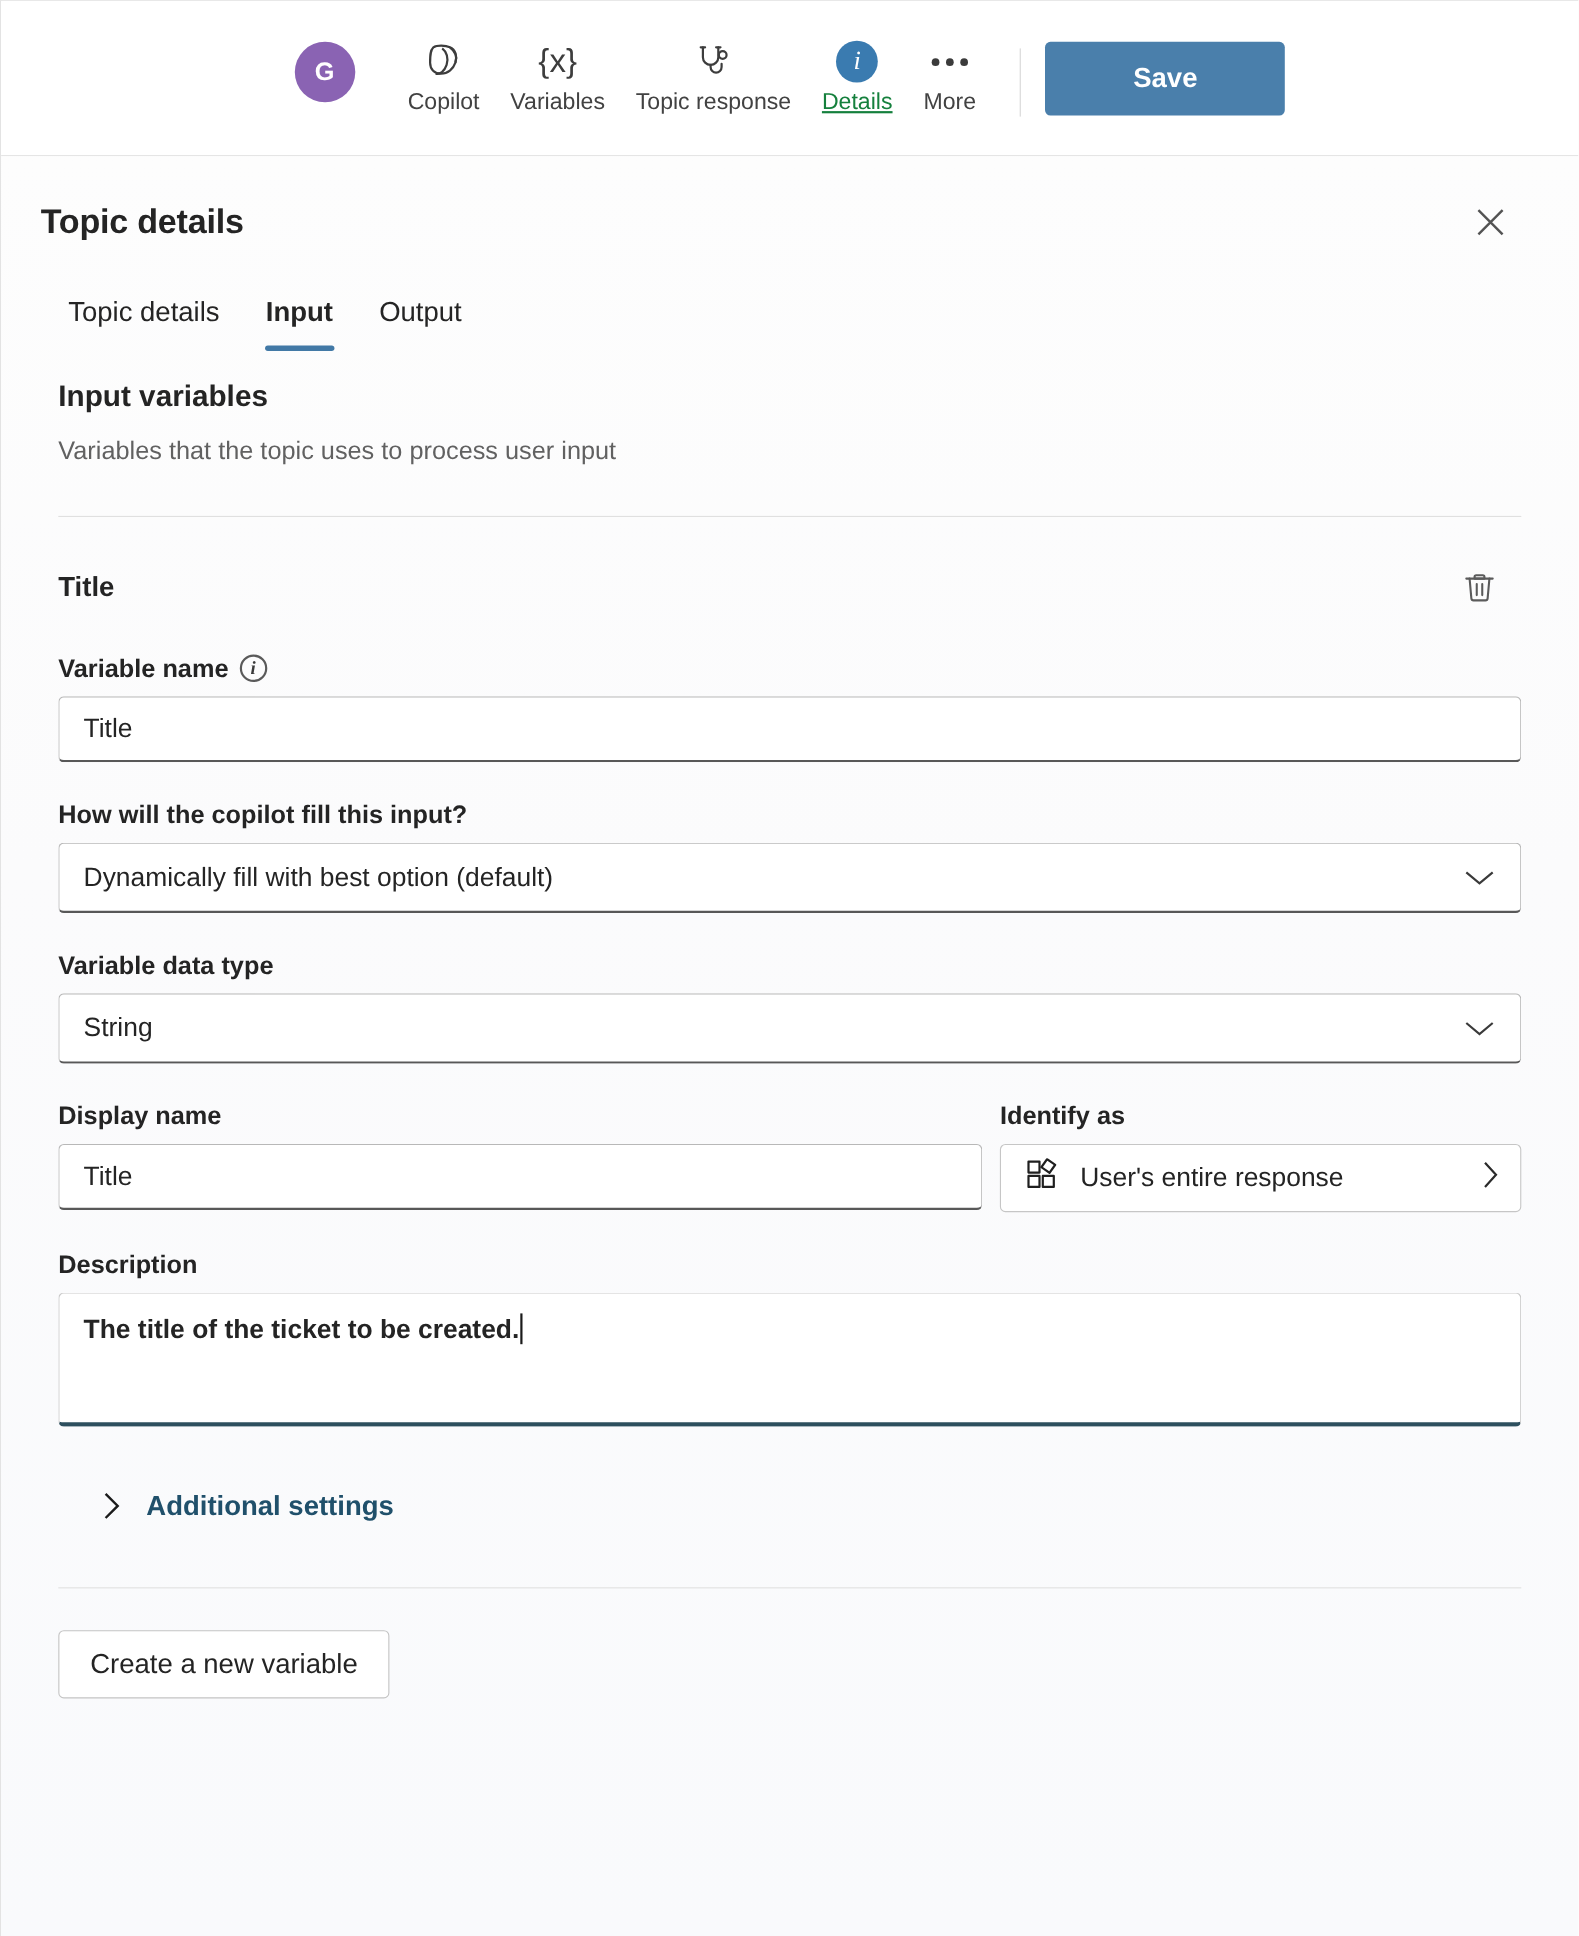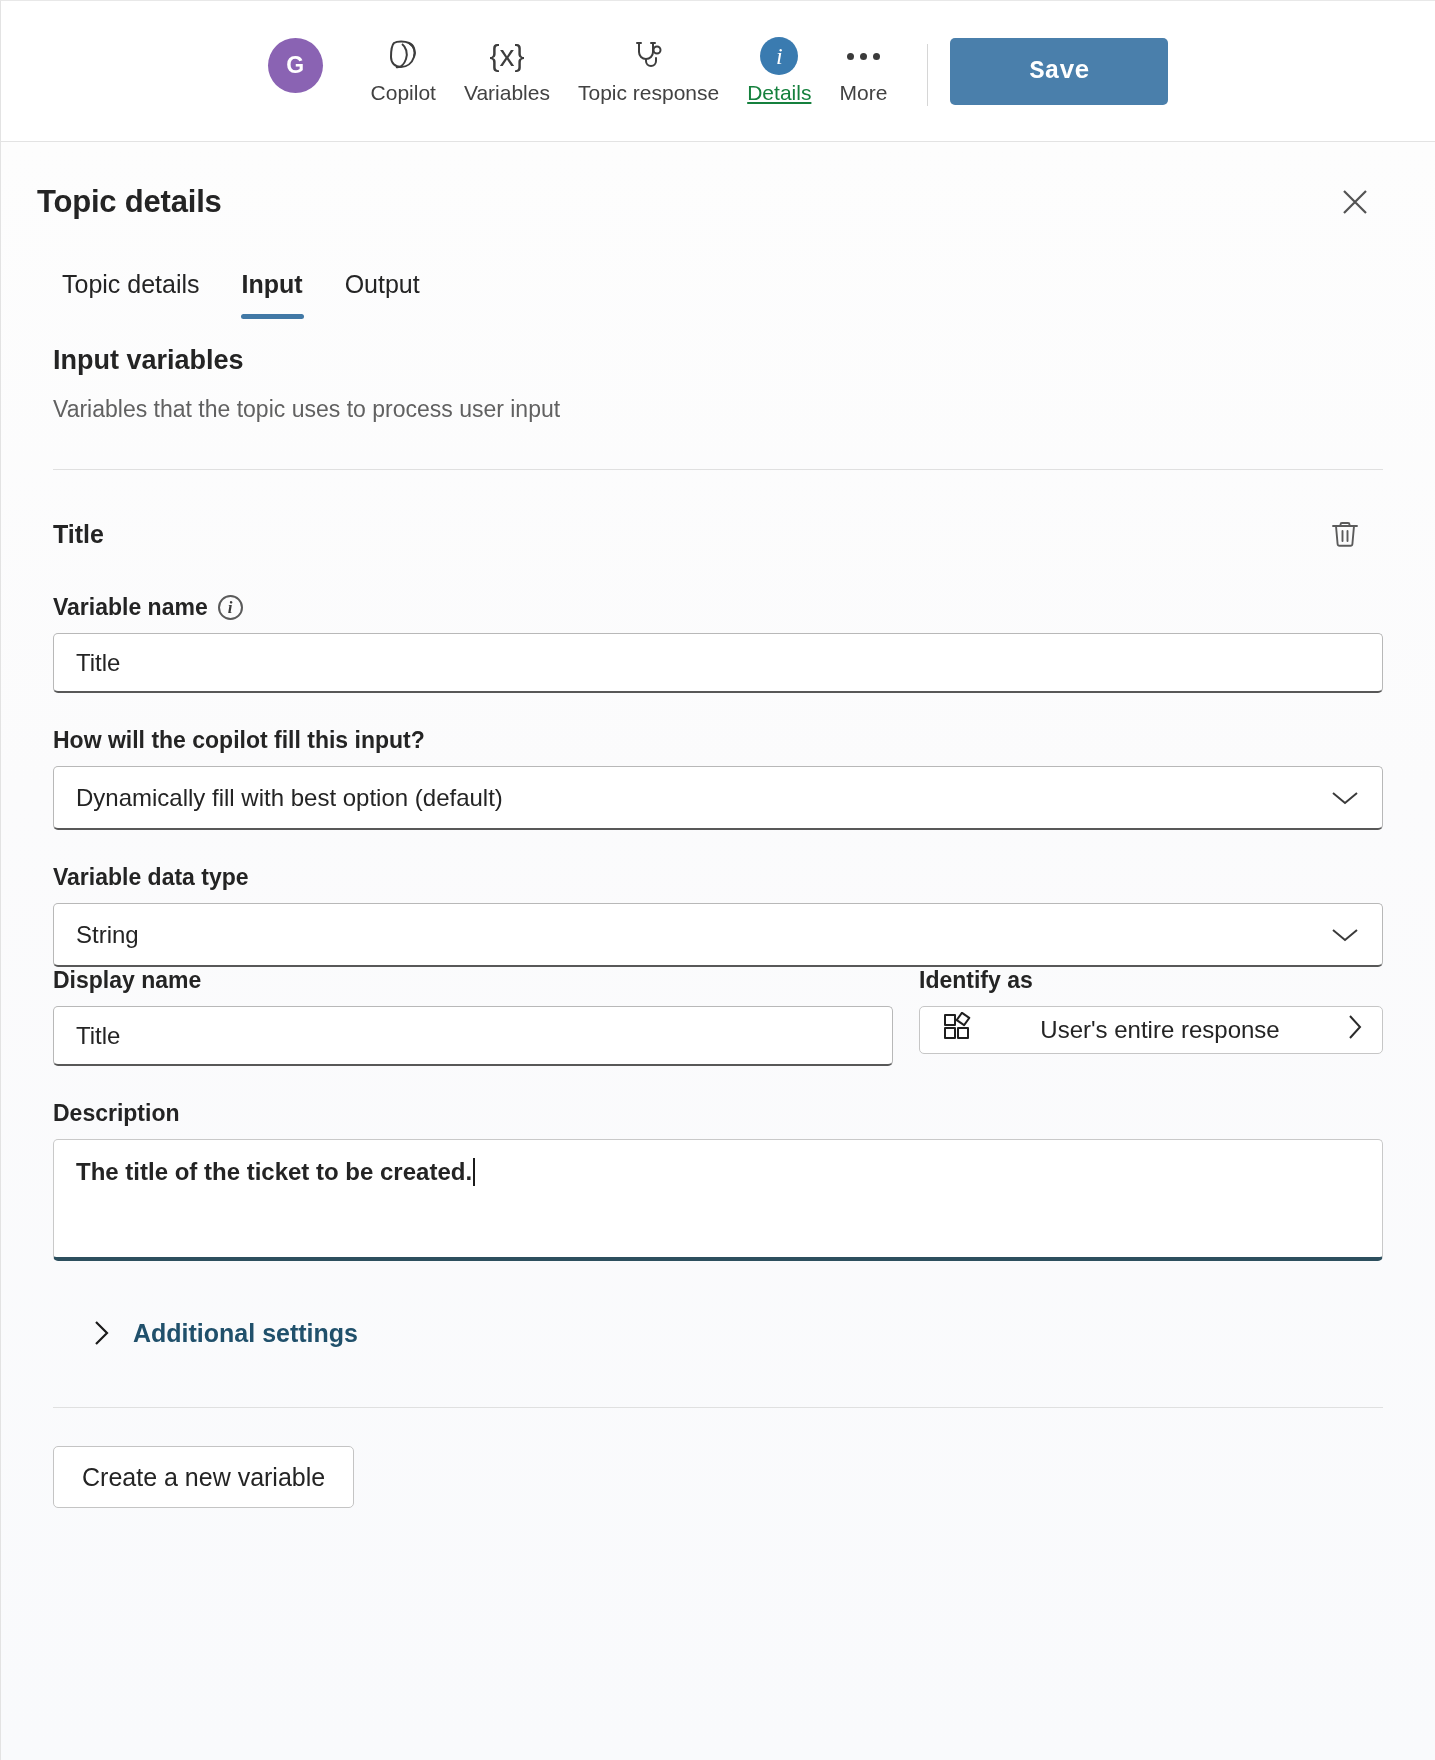--- a/index.html
+++ b/index.html
@@ -107,21 +107,21 @@
   }
   .save-btn {
     margin-top: 12px;
     width: 218px; height: 67px;
     background: #4a7fab;
     color: #ffffff;
     border: none;
     border-radius: 5px;
     font-size: 25px;
     font-weight: bold;
-    font-family: Liberation Mono, monospace;
+    font-family: Liberation Sans, sans-serif;
     cursor: pointer;
   }
 
   
   .panel {
     position: relative;
     padding: 0 0 0 0;
     background: linear-gradient(180deg,#fdfdfd 0%, #fbfbfc 40%, #f9fafc 100%);
     height: 1618px;
   }
@@ -259,29 +259,29 @@
     justify-content: space-between;
     padding: 0 22px;
     font-size: 24px;
     color: #242424;
     cursor: pointer;
   }
   .chev-d { color: #3a3a3a; display:flex; align-items:center; }
 
   .row2 {
     display: flex;
-    gap: 26px;
+    gap: 16px;
+    margin-top: 34px;
     align-items: flex-start;
-    text-align: center;
   }
   .col-display { width: 840px; }
   .col-identify { flex: 1; }
 
   .identify-box {
-    height: 48px;
+    height: 62px;
     border: 1px solid #c6c6c6;
     border-radius: 5px;
     background: #ffffff;
     display: flex;
     align-items: center;
     gap: 18px;
     padding: 0 18px 0 22px;
     font-size: 24px;
     color: #242424;
     cursor: pointer;

